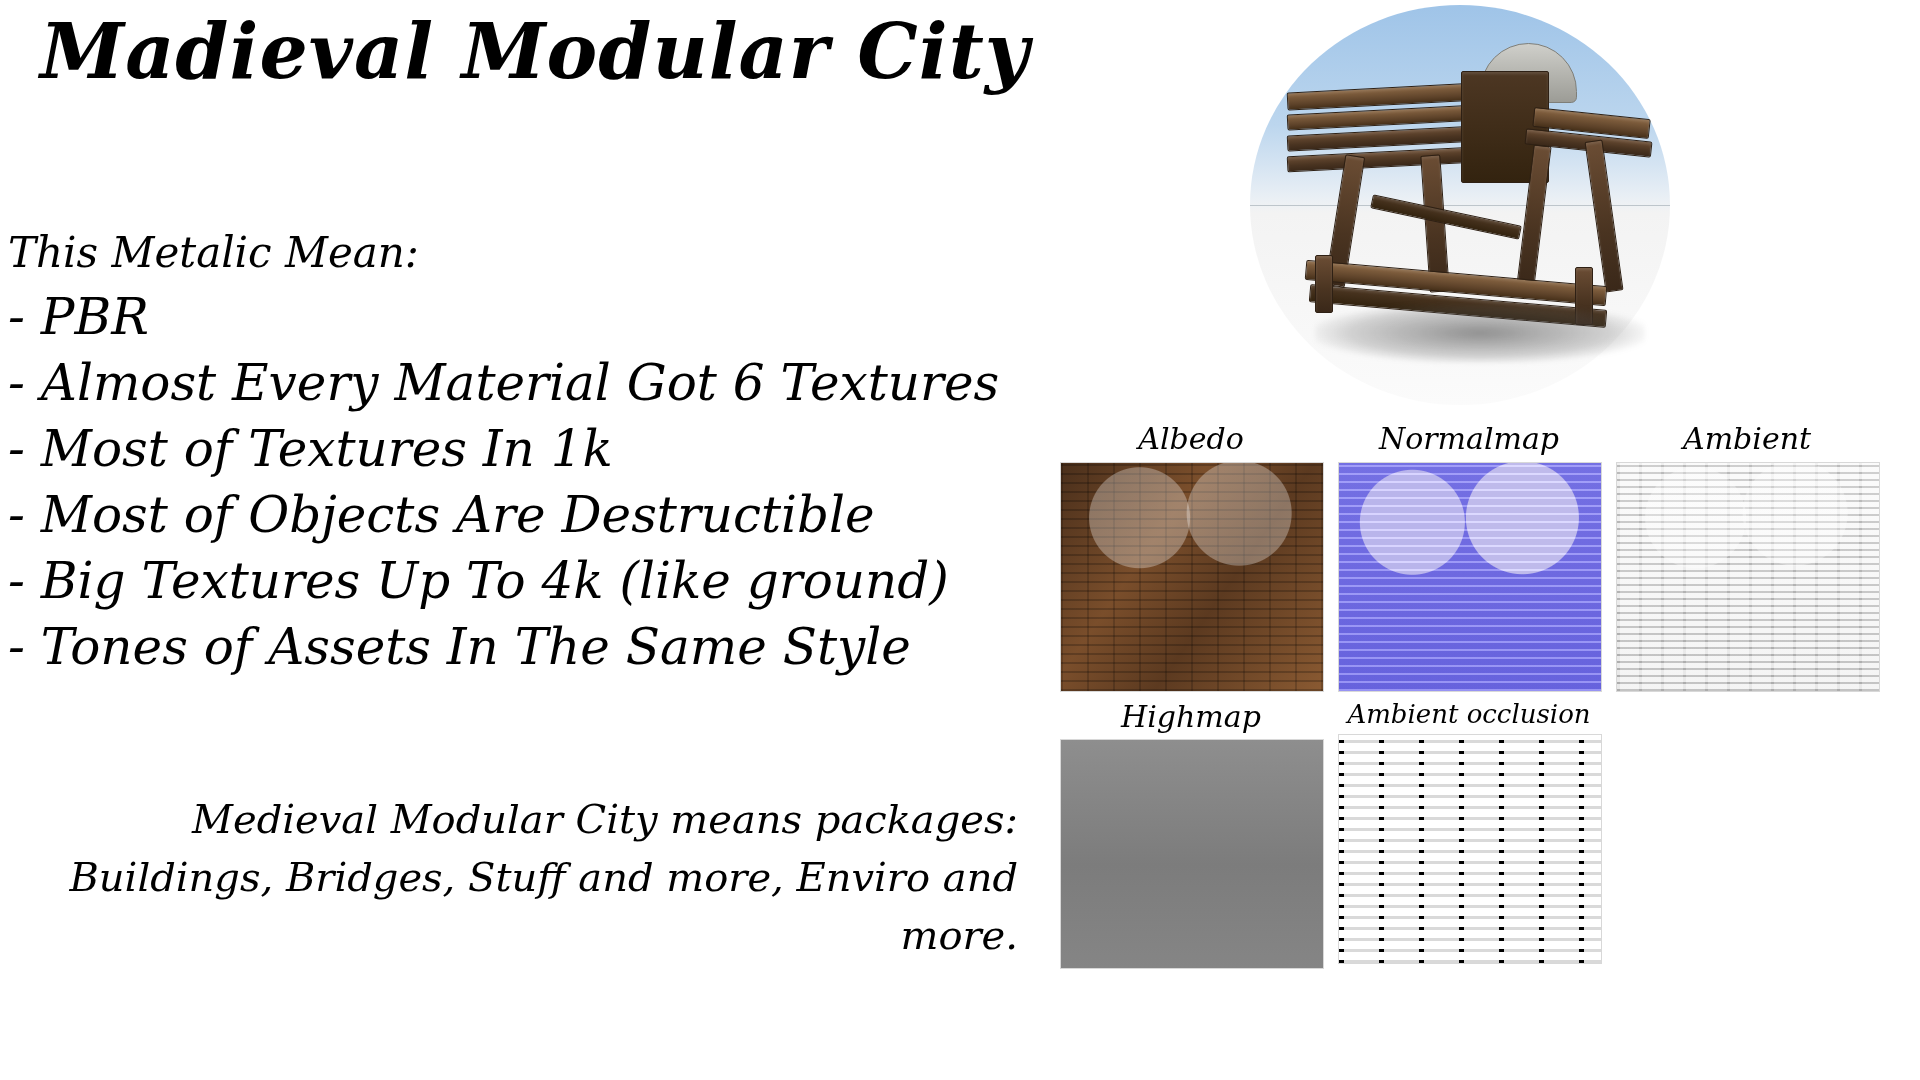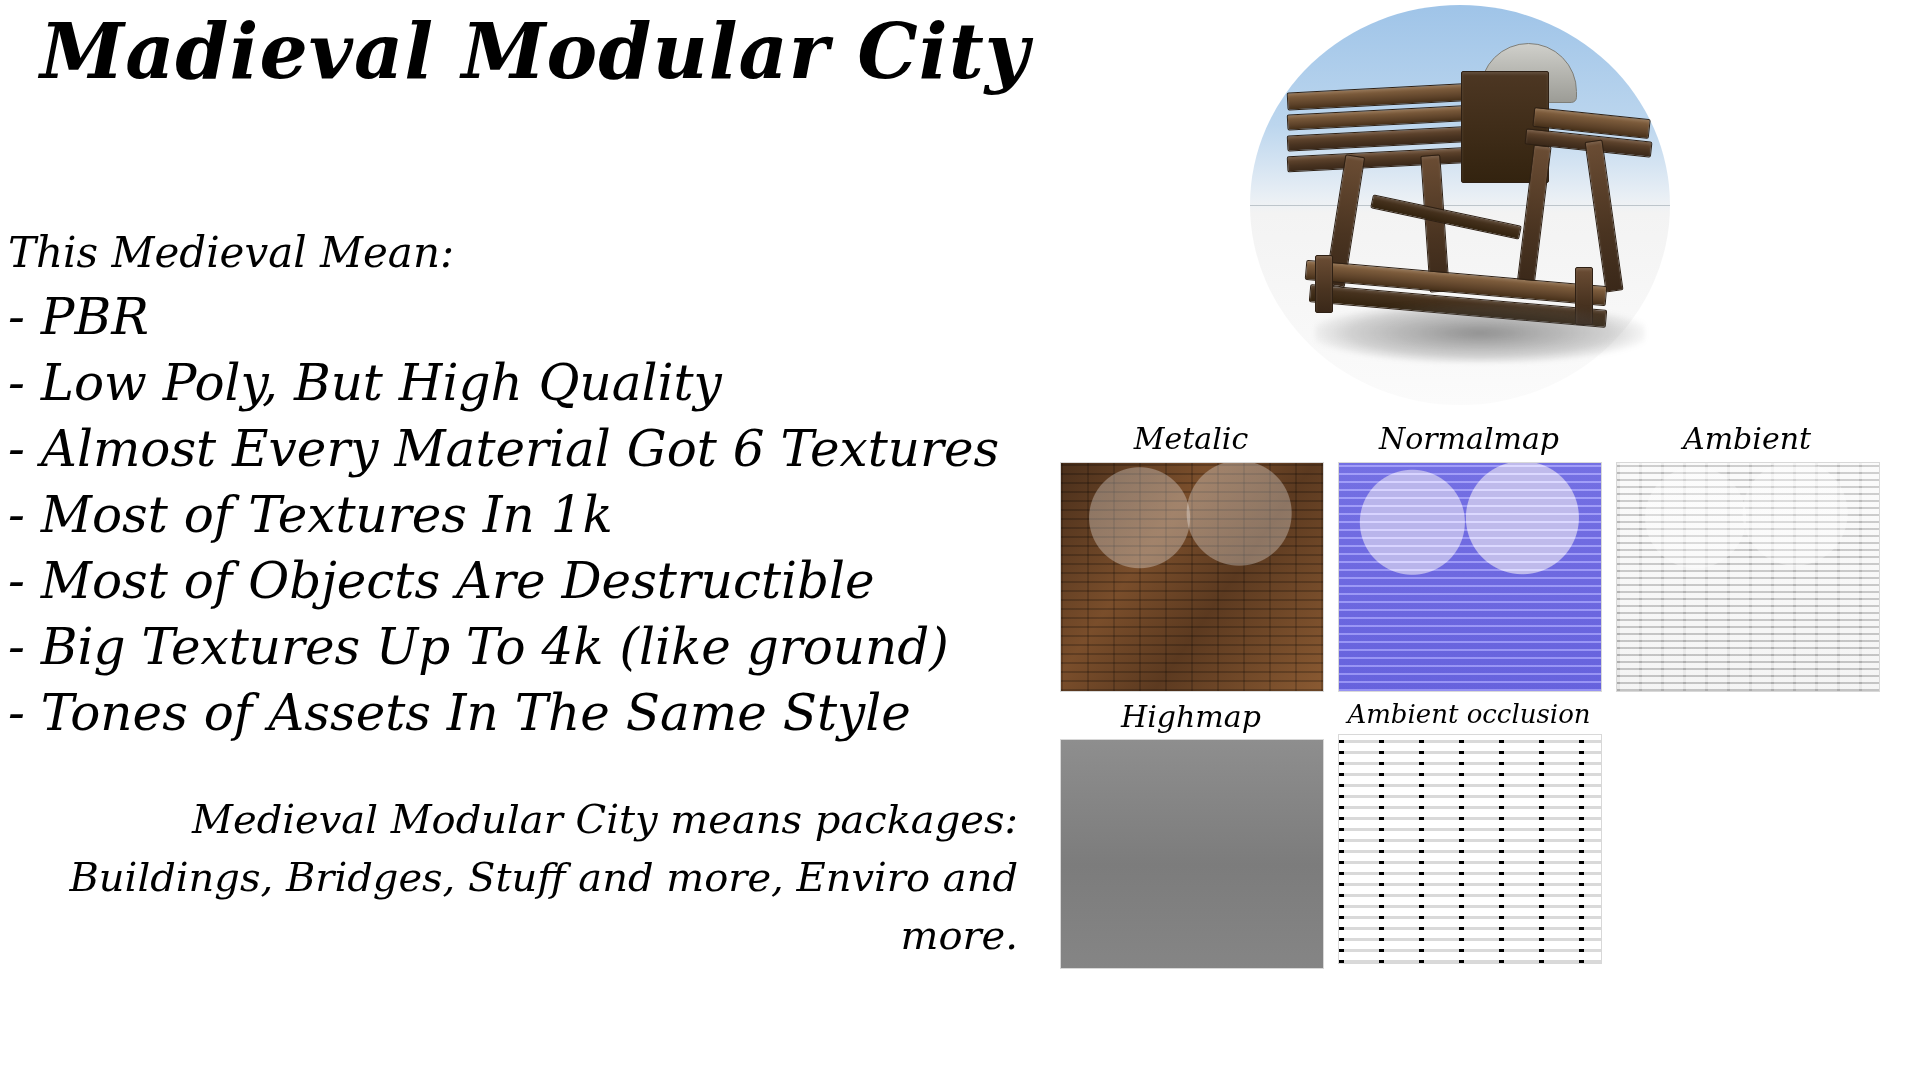--- a/index.html
+++ b/index.html
@@ -213,23 +213,22 @@
   }
 </style>
 </head>
 <body>
 
 <div class="left-col">
 
   <div class="page-title">Madieval Modular City</div>
 
   <div class="features-block">
-    <div class="features-heading">This Medieval Mean:</div>
+    <div class="features-heading">This Metalic Mean:</div>
     <div class="feature-item">- PBR</div>
-    <div class="feature-item">- Low Poly, But High Quality</div>
     <div class="feature-item">- Almost Every Material Got 6 Textures</div>
     <div class="feature-item">- Most of Textures In 1k</div>
     <div class="feature-item">- Most of Objects Are Destructible</div>
     <div class="feature-item">- Big Textures Up To 4k (like ground)</div>
     <div class="feature-item">- Tones of Assets In The Same Style</div>
   </div>
 
   <div class="summary-block">
     <div class="summary-line">Medieval Modular City means packages:</div>
     <div class="summary-line">Buildings, Bridges, Stuff and more, Enviro and</div>
@@ -268,21 +267,21 @@
       <div class="beam" style="left:300px; top:232px; width:16px; height:56px;"></div>
 
       <div class="shadow-blob"></div>
     </div>
   </div>
 
   <div class="tex-grid">
 
     <div class="tex-row">
       <div class="tex-cell">
-        <div class="tex-label">Metalic</div>
+        <div class="tex-label">Albedo</div>
         <div class="tex-img map-albedo">
           <div class="map-overlay-circles"></div>
         </div>
       </div>
       <div class="tex-cell">
         <div class="tex-label">Normalmap</div>
         <div class="tex-img map-normal"></div>
       </div>
       <div class="tex-cell">
         <div class="tex-label">Ambient</div>

